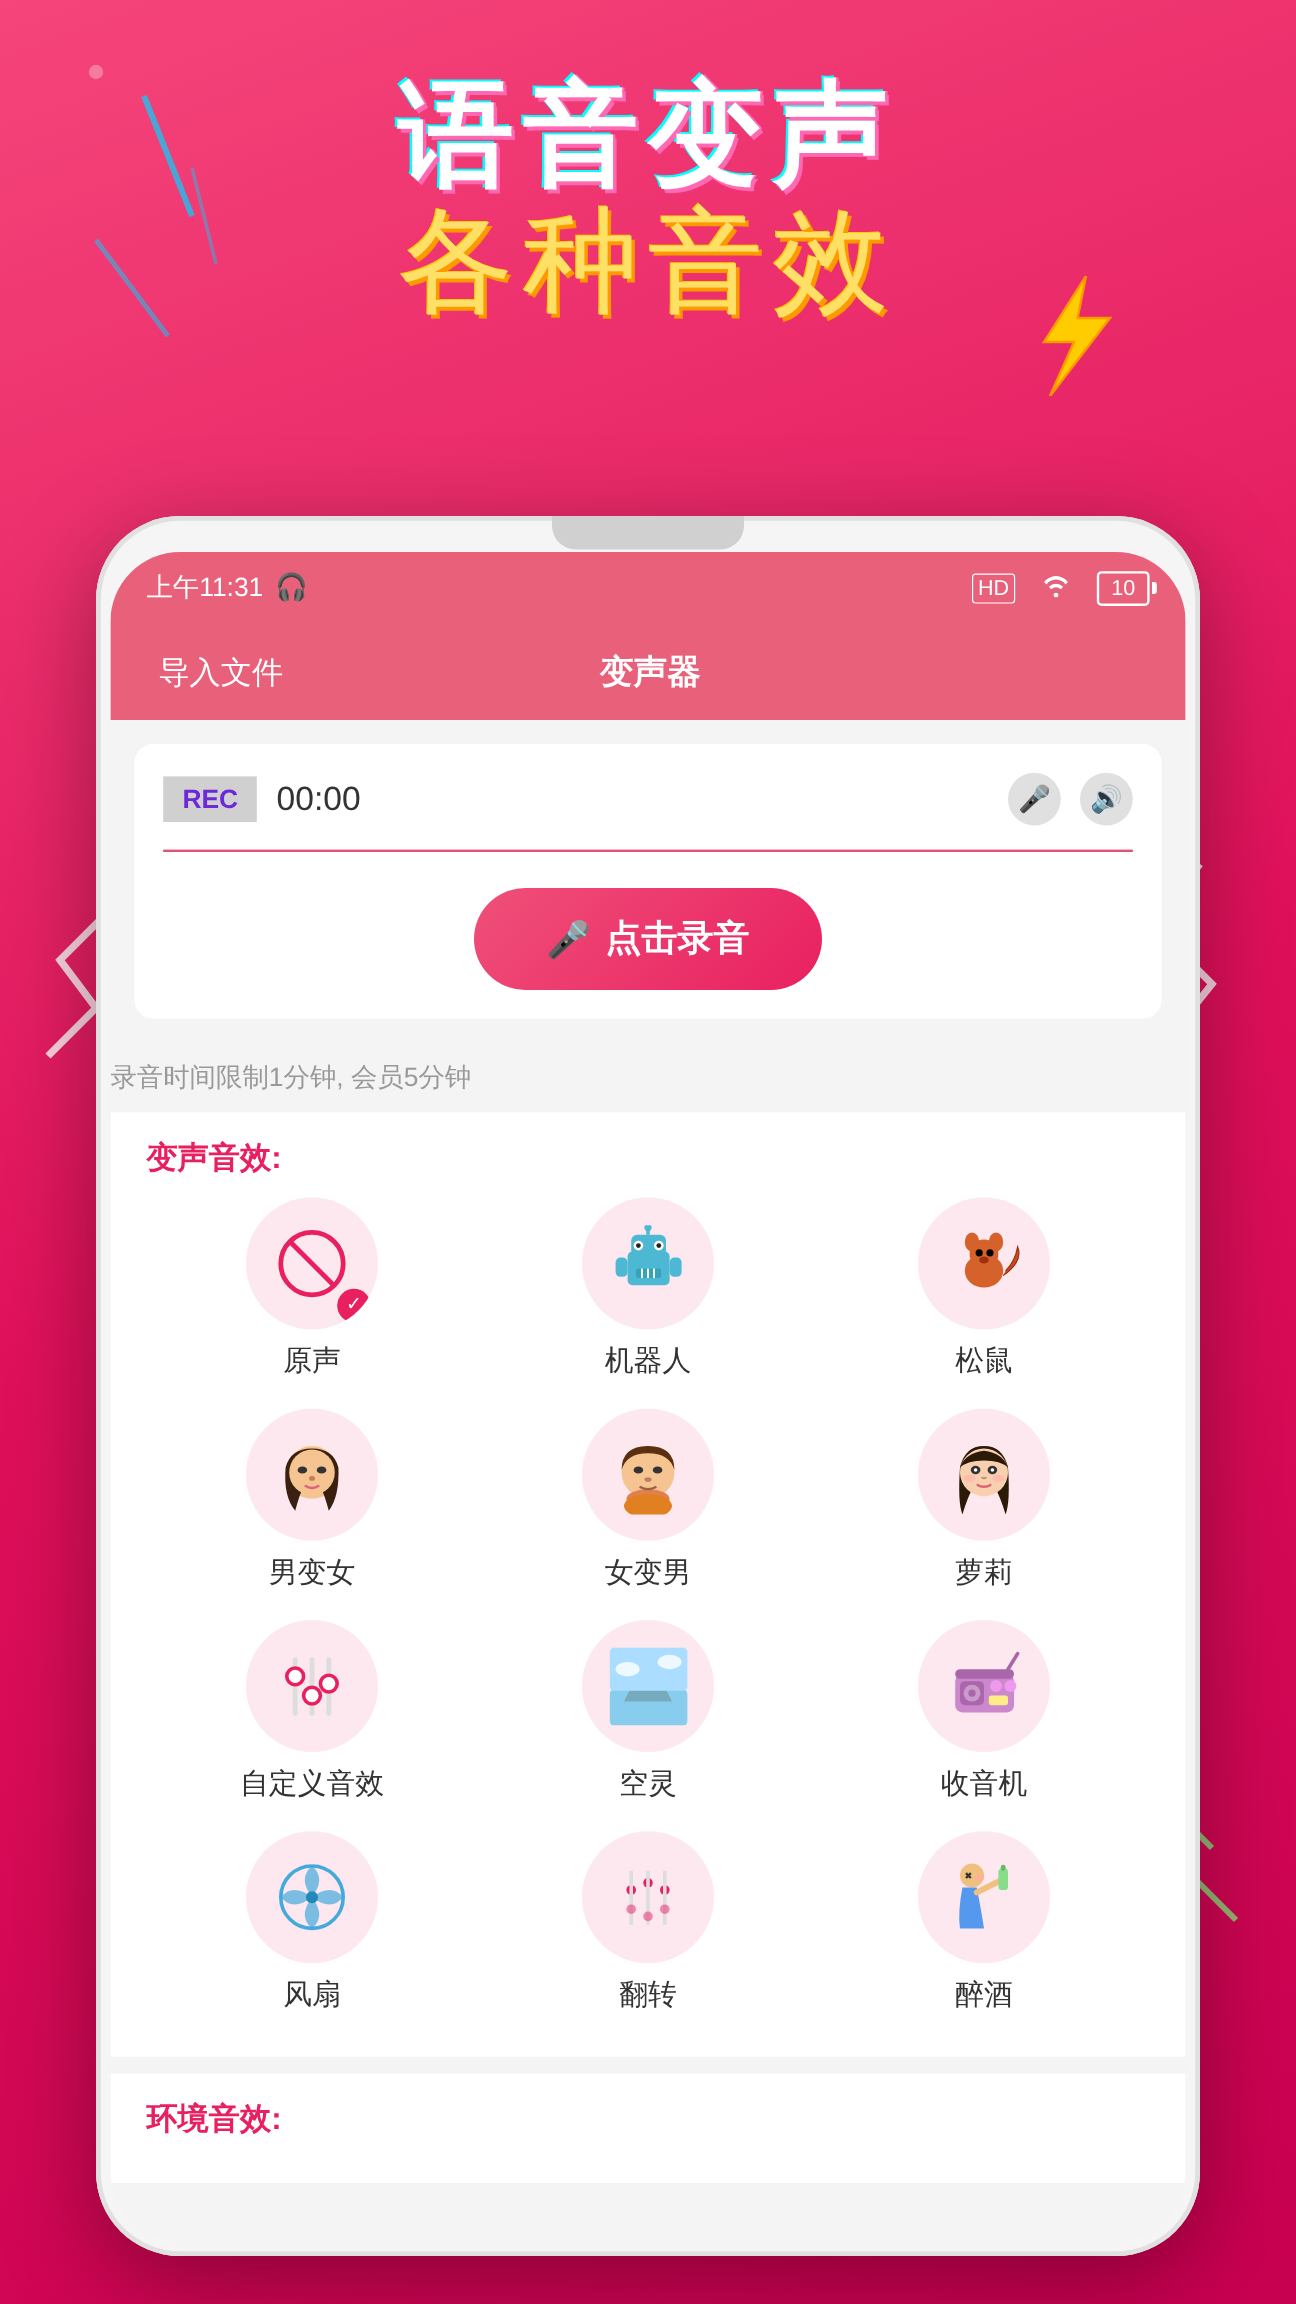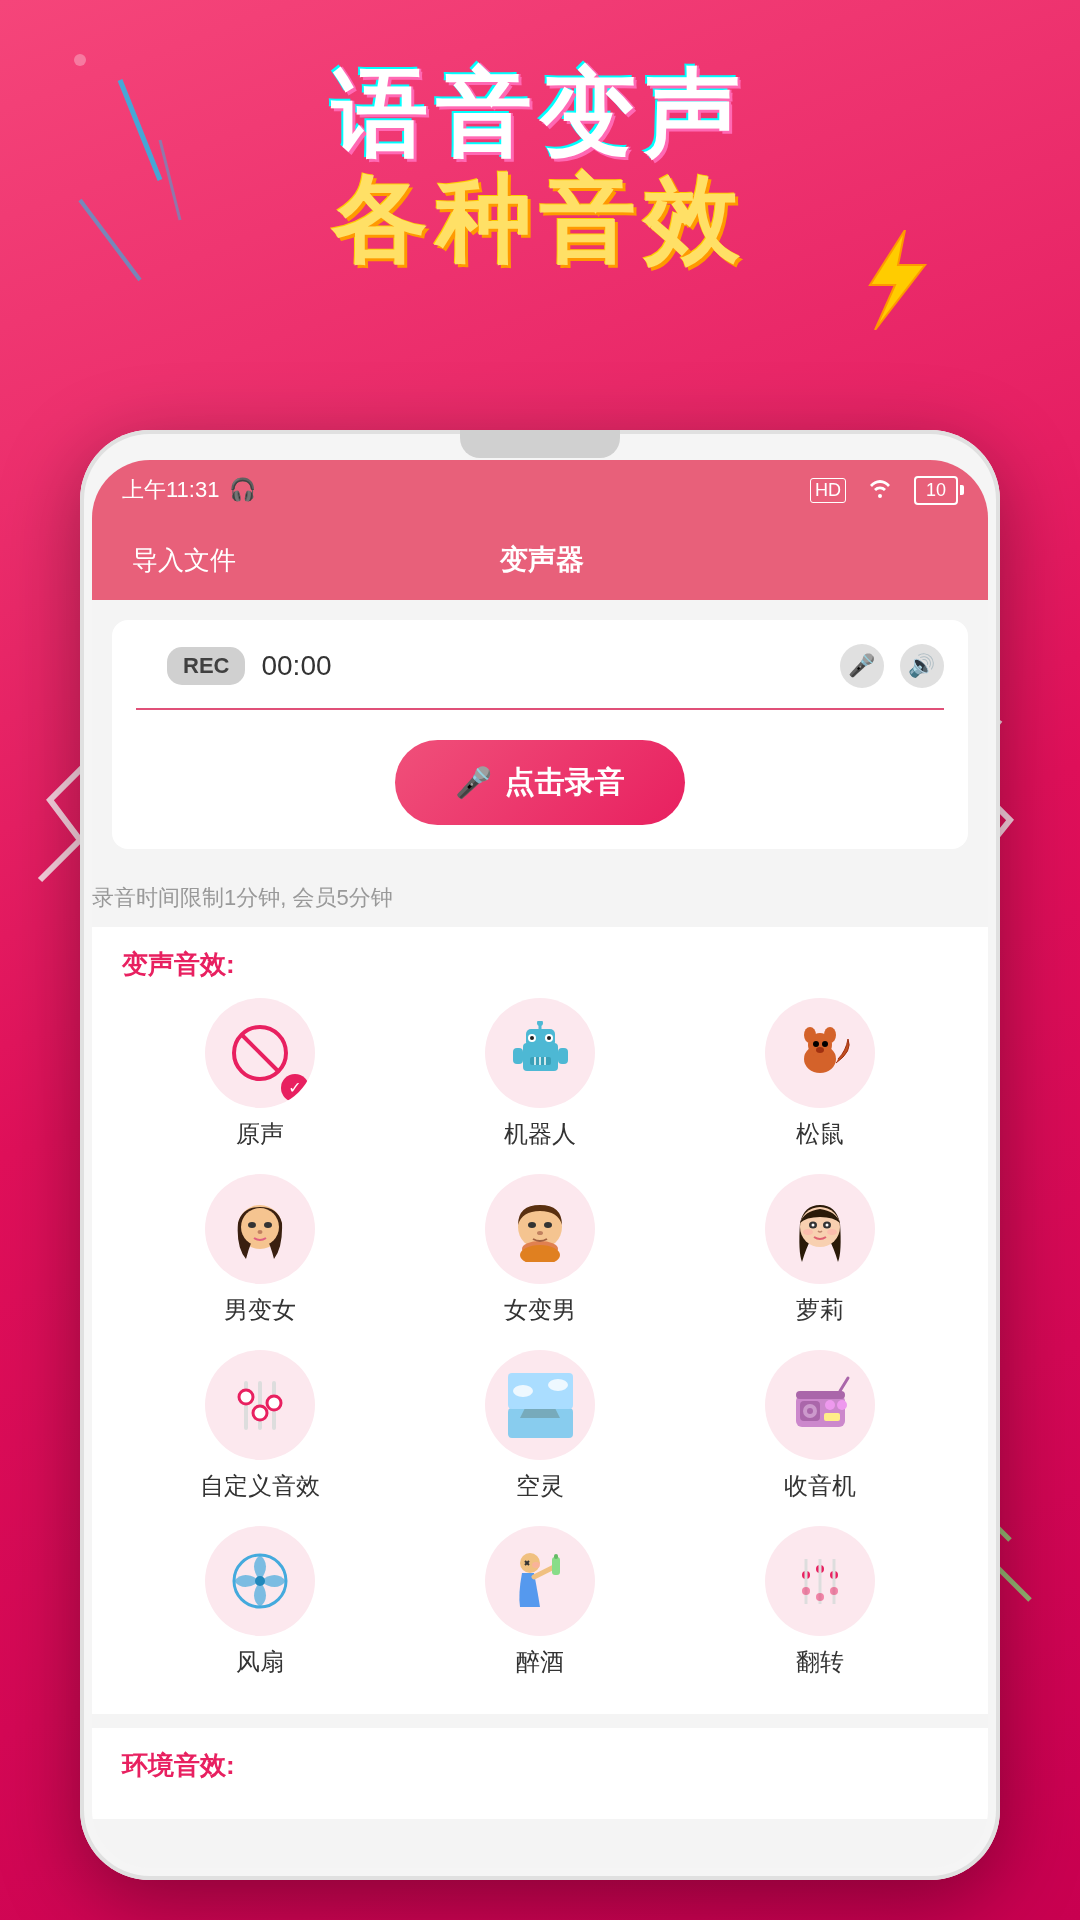--- a/index.html
+++ b/index.html
@@ -23,21 +23,21 @@
     .title-line1 {
       font-size: 96px;
       font-weight: 900;
       color: white;
       text-shadow: 3px 3px 0 #ff69b4, -2px -2px 0 #00ffff, 2px 0 0 #ff69b4;
       letter-spacing: 8px;
       line-height: 1.1;
     }
     .title-line2 {
       font-size: 96px;
-      font-weight: 700;
+      font-weight: 400;
       color: #ffe066;
       text-shadow: 3px 3px 0 #ff9900, -1px -1px 0 #ffcc00;
       letter-spacing: 8px;
       line-height: 1.1;
     }
 
     
     .phone-outer {
       position: absolute;
       top: 430px;
@@ -136,26 +136,25 @@
       padding: 24px;
     }
     .rec-bar {
       display: flex;
       align-items: center;
       gap: 16px;
       margin-bottom: 16px;
     }
     .rec-badge {
       background: #d0d0d0;
-      color: #404040;
+      color: #6d28d9;
       font-size: 22px;
       font-weight: bold;
       padding: 6px 16px;
-      border-radius: 15px;
-      margin-left: 31px;
+      border-radius: 0;
     }
     .rec-time {
       font-size: 28px;
       color: #333;
       flex: 1;
     }
     .rec-icons {
       display: flex; gap: 16px;
     }
     .rec-icon {
@@ -543,56 +542,56 @@
               <circle cx="32" cy="32" r="5" fill="#2288bb"></circle>
             </svg>
           </div>
           <span class="effect-label">风扇</span>
         </div>
 
         <div class="effect-item">
           <div class="effect-circle">
             <svg width="65" height="65" viewBox="0 0 65 65">
 
-              <circle cx="22" cy="14" r="10" fill="#f0c080"></circle>
-
-              <path d="M 14 24 Q 10 45 12 58 L 32 58 Q 30 45 26 24z" fill="#5599ee"></path>
-
-              <line x1="26" y1="28" x2="46" y2="18" stroke="#f0c080" stroke-width="5" stroke-linecap="round"></line>
-
-              <rect x="44" y="8" width="8" height="18" rx="3" fill="#88dd88"></rect>
-              <rect x="46" y="5" width="4" height="5" rx="2" fill="#66bb66"></rect>
-
-              <line x1="17" y1="12" x2="21" y2="16" stroke="#333" stroke-width="2"></line>
-              <line x1="21" y1="12" x2="17" y2="16" stroke="#333" stroke-width="2"></line>
-
-              <ellipse cx="28" cy="16" rx="4" ry="3" fill="#ffaaaa" opacity="0.6"></ellipse>
-            </svg>
-          </div>
-          <span class="effect-label">醉酒</span>
-        </div>
-
-        <div class="effect-item">
-          <div class="effect-circle">
-            <svg width="65" height="65" viewBox="0 0 65 65">
-
               <circle cx="18" cy="26" r="4" fill="#e82060"></circle>
               <circle cx="32" cy="20" r="4" fill="#e82060"></circle>
               <circle cx="46" cy="26" r="4" fill="#e82060"></circle>
               <line x1="18" y1="10" x2="18" y2="55" stroke="#ddd" stroke-width="3"></line>
               <line x1="32" y1="10" x2="32" y2="55" stroke="#ddd" stroke-width="3"></line>
               <line x1="46" y1="10" x2="46" y2="55" stroke="#ddd" stroke-width="3"></line>
               <circle cx="18" cy="42" r="4" fill="#e82060" opacity="0.5"></circle>
               <circle cx="32" cy="48" r="4" fill="#e82060" opacity="0.5"></circle>
               <circle cx="46" cy="42" r="4" fill="#e82060" opacity="0.5"></circle>
             </svg>
           </div>
           <span class="effect-label">翻转</span>
         </div>
 
+        <div class="effect-item">
+          <div class="effect-circle">
+            <svg width="65" height="65" viewBox="0 0 65 65">
+
+              <circle cx="22" cy="14" r="10" fill="#f0c080"></circle>
+
+              <path d="M 14 24 Q 10 45 12 58 L 32 58 Q 30 45 26 24z" fill="#5599ee"></path>
+
+              <line x1="26" y1="28" x2="46" y2="18" stroke="#f0c080" stroke-width="5" stroke-linecap="round"></line>
+
+              <rect x="44" y="8" width="8" height="18" rx="3" fill="#88dd88"></rect>
+              <rect x="46" y="5" width="4" height="5" rx="2" fill="#66bb66"></rect>
+
+              <line x1="17" y1="12" x2="21" y2="16" stroke="#333" stroke-width="2"></line>
+              <line x1="21" y1="12" x2="17" y2="16" stroke="#333" stroke-width="2"></line>
+
+              <ellipse cx="28" cy="16" rx="4" ry="3" fill="#ffaaaa" opacity="0.6"></ellipse>
+            </svg>
+          </div>
+          <span class="effect-label">醉酒</span>
+        </div>
+
       </div>
     </div>
 
     <div class="section-divider"></div>
 
     <div class="env-section">
       <div class="section-title">环境音效:</div>
     </div>
 
   </div>

